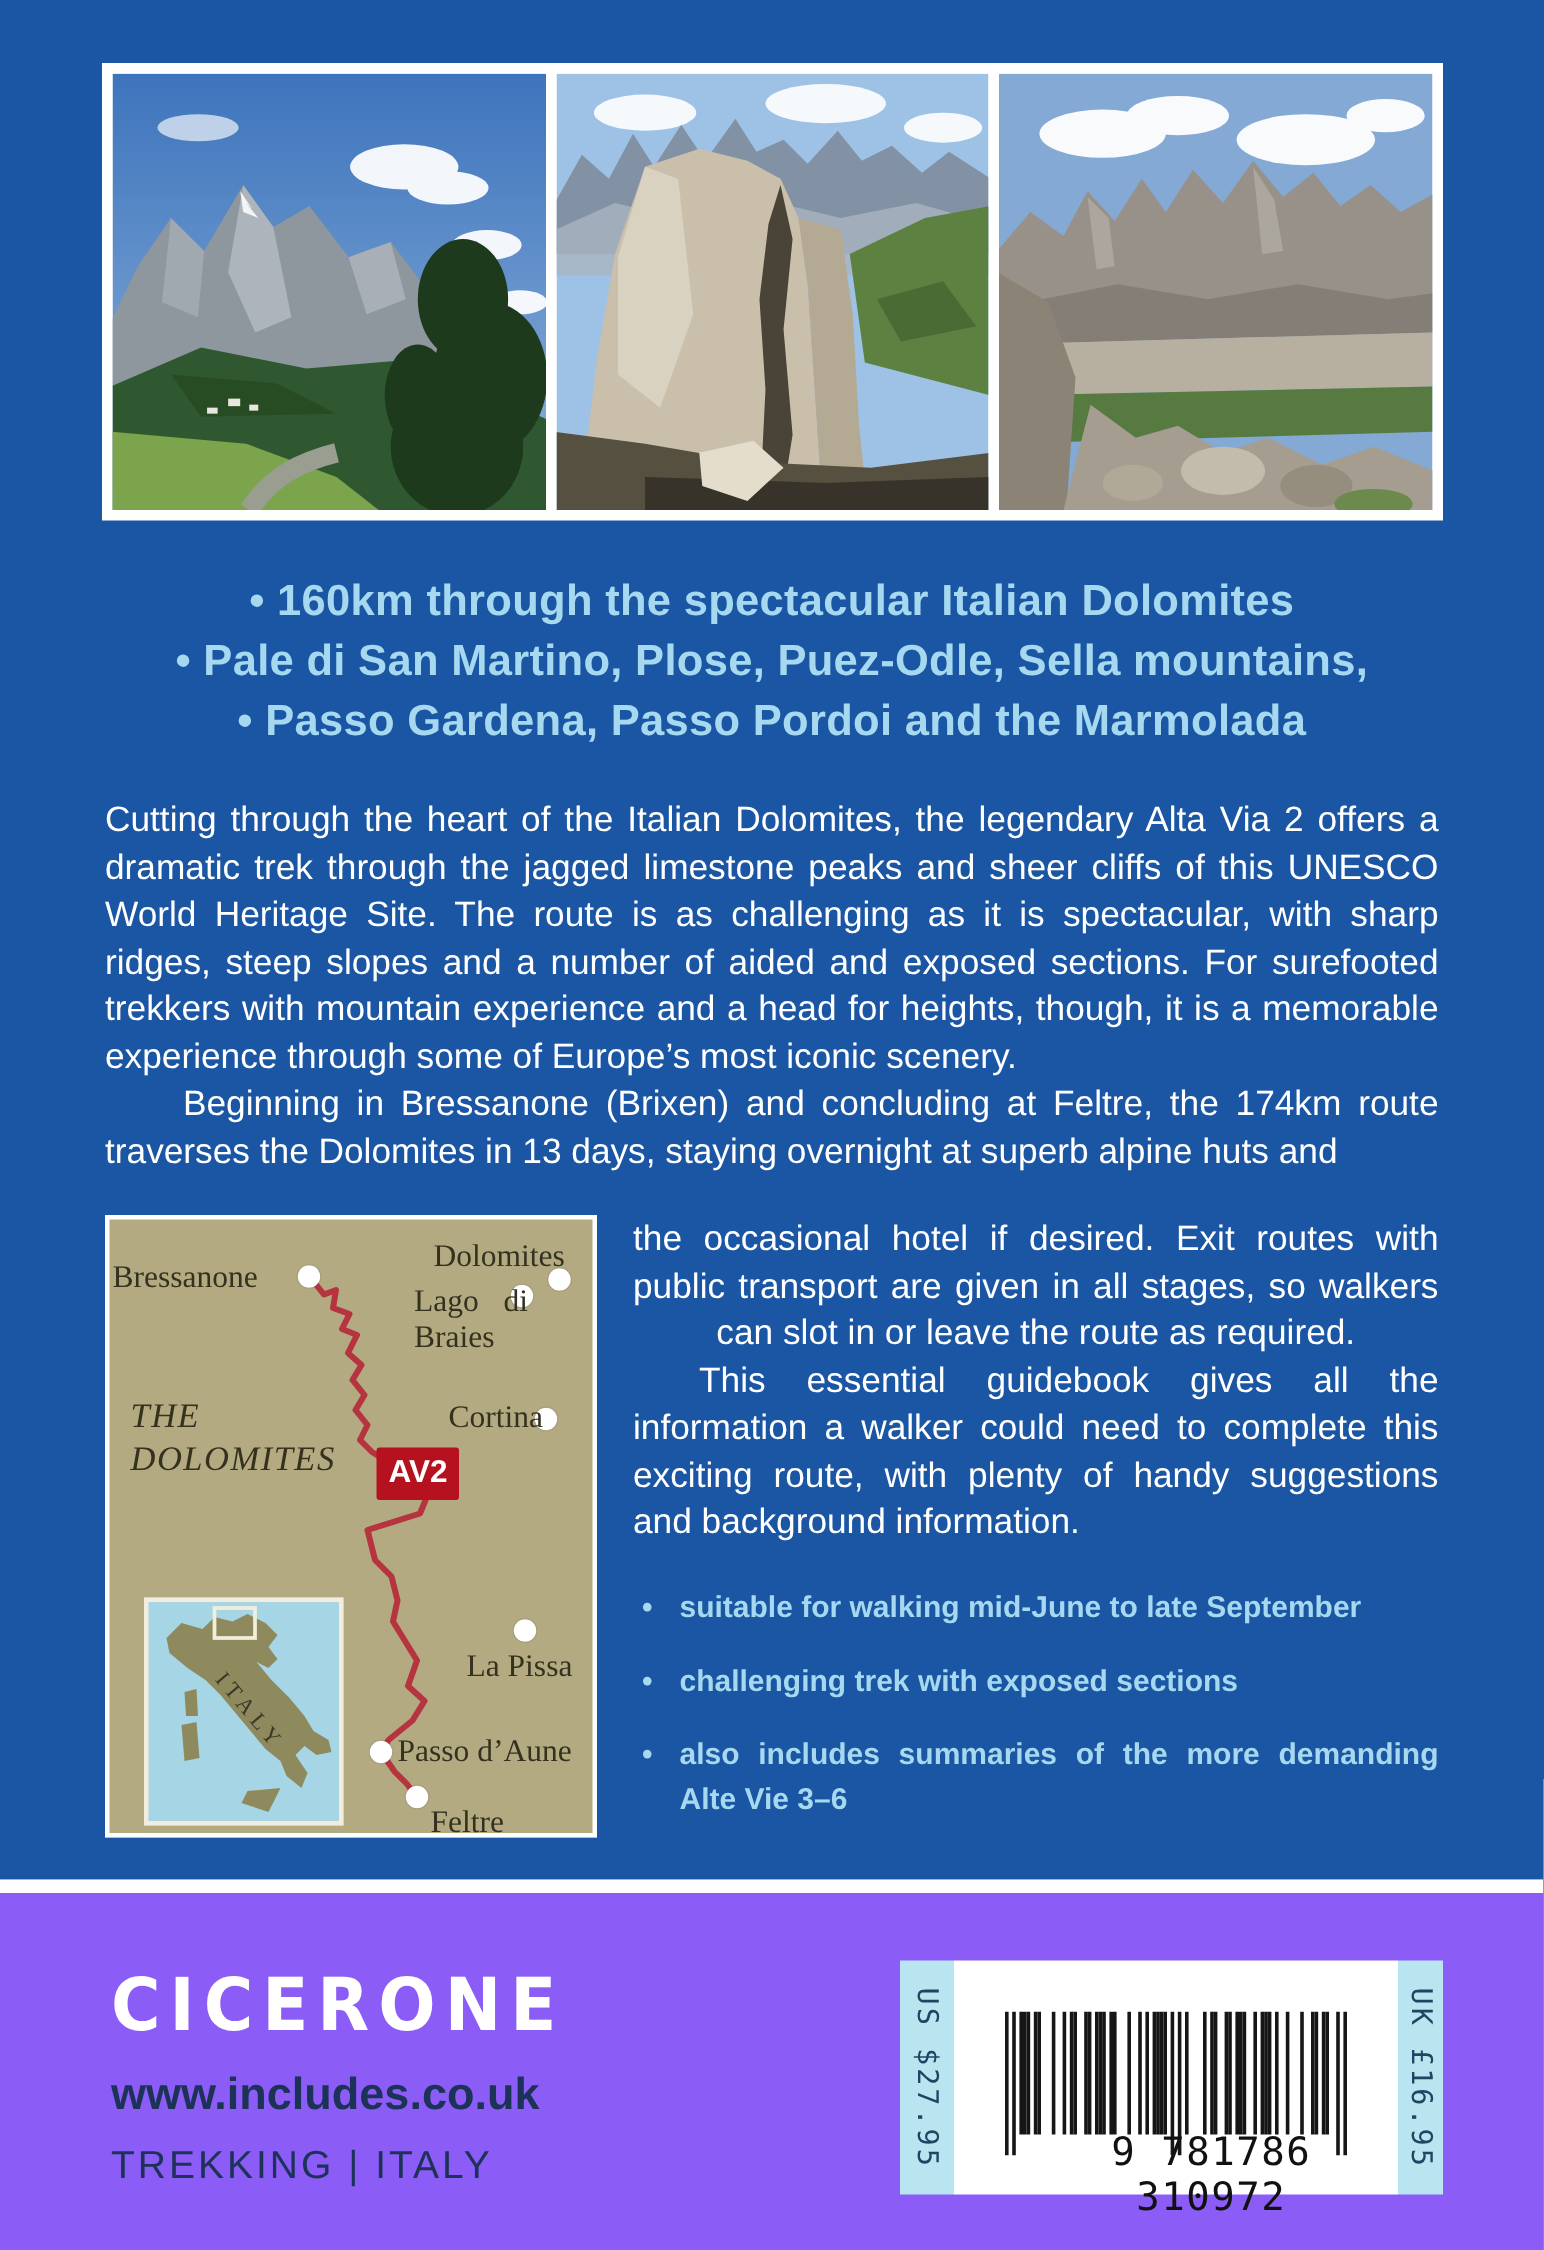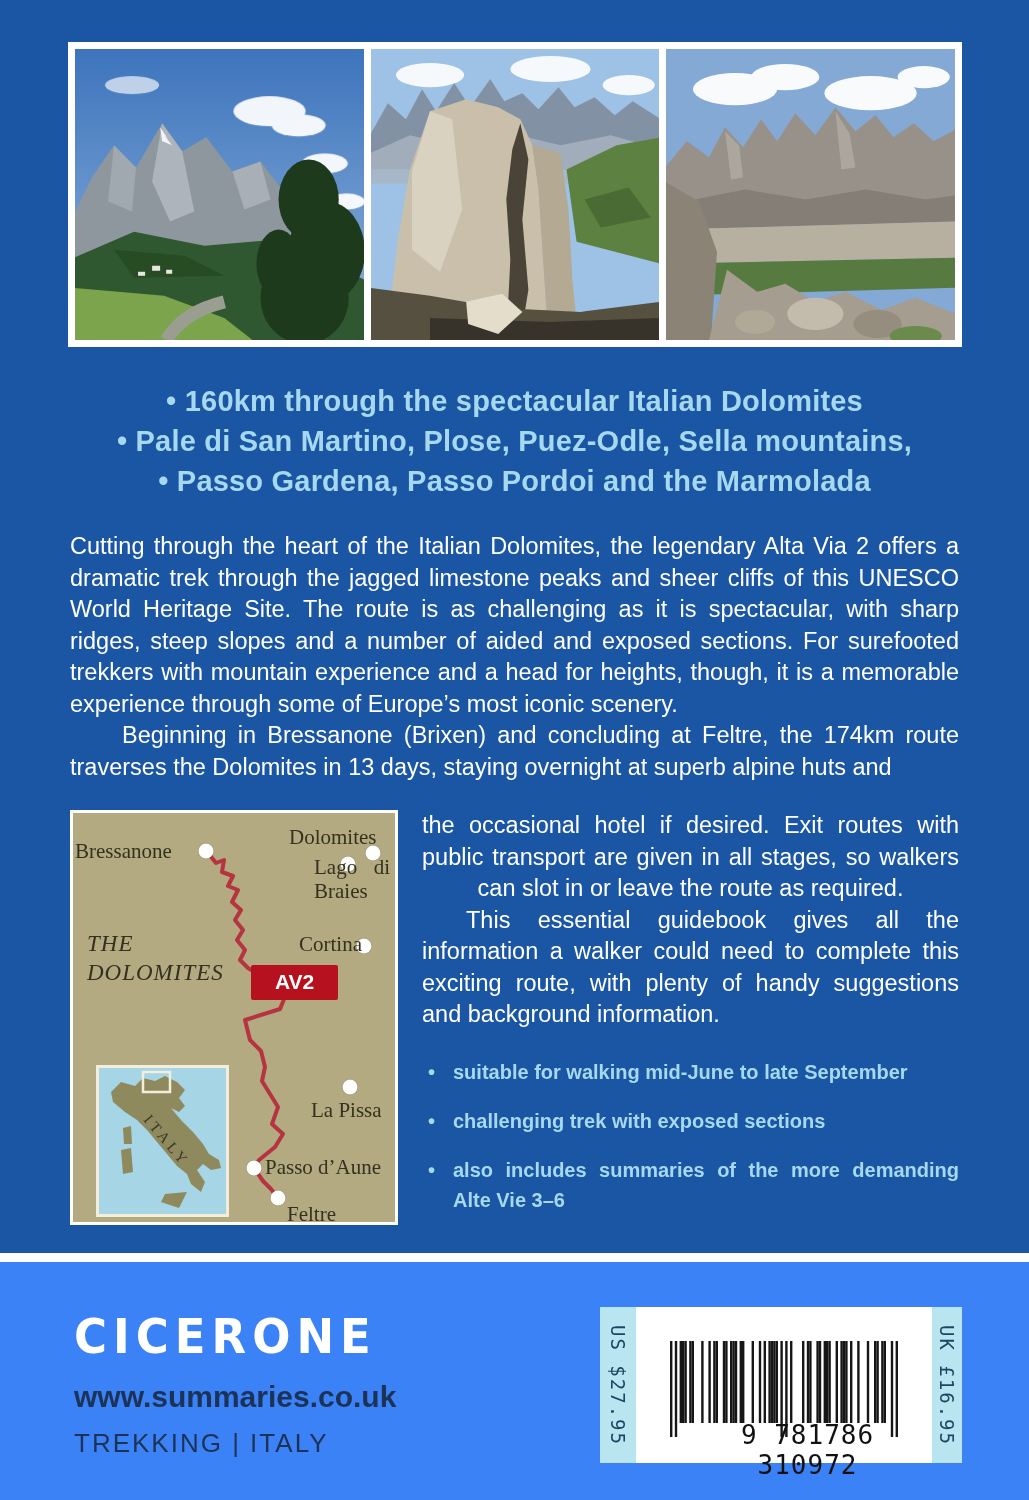--- a/index.html
+++ b/index.html
@@ -30,40 +30,40 @@
   .features li::before{content:"\2022";position:absolute;left:6px;}
   
   .map{position:relative;flex:0 0 328px;width:328px;height:415px;background:#b3aa81;
        border:3px solid #ffffff;box-sizing:border-box;}
   .map-route{position:absolute;left:0;top:0;}
   .place{position:absolute;color:#34321f;font-family:"Liberation Serif",serif;font-size:21px;
          line-height:24px;white-space:nowrap;}
   .place.wrap{white-space:normal;}
   .pl-bressanone{left:2px;top:26px;width:122px;}
   .pl-villabassa{left:216px;top:12px;}
-  .pl-lago{left:203px;top:42px;width:76px;margin-left:38px;}
+  .pl-lago{left:203px;top:42px;width:76px;}
   .pl-cortina{left:226px;top:119px;}
   .pl-lapissa{left:238px;top:285px;}
   .pl-croce{left:192px;top:342px;}
   .pl-feltre{left:214px;top:389px;}
   .region-label{position:absolute;left:14px;top:116px;width:160px;
                 color:#34321f;font-family:"Liberation Serif",serif;font-style:italic;
                 font-size:23px;line-height:29px;letter-spacing:1px;}
   .dot{position:absolute;width:15px;height:15px;border-radius:50%;background:#fff;
        transform:translate(-50%,-50%);box-shadow:0 0 1px rgba(0,0,0,.4);}
   .d-bressanone{left:133px;top:38px;} .d-villabassa{left:300px;top:40px;}
   .d-lago{left:275px;top:51px;} .d-cortina{left:291px;top:133px;}
   .d-lapissa{left:277px;top:274px;} .d-croce{left:181px;top:355px;} .d-feltre{left:205px;top:385px;}
   .route-badge{position:absolute;left:178px;top:152px;background:#b6111e;color:#fff;
-               font-weight:bold;font-size:21px;padding:1px 24px 2px;border-radius:2px;}
+               font-weight:bold;font-size:21px;padding:1px 8px 2px;border-radius:2px;}
   .inset{position:absolute;left:23px;top:252px;width:133px;height:152px;background:#a6d5e5;
          border:3px solid #f2eedb;box-sizing:border-box;}
   .inset svg{width:100%;height:100%;display:block;}
   
-  .footer-band{position:absolute;left:0;top:1253px;width:100%;height:247px;background:#3b82f6;
+  .footer-band{position:absolute;left:0;top:1253px;width:100%;height:247px;background:#8b5cf6;
                border-top:9px solid #ffffff;box-sizing:border-box;}
   .brand-logo{position:absolute;left:74px;top:48px;color:#ffffff;font-family:"DejaVu Sans",sans-serif;
               font-weight:bold;font-size:45px;letter-spacing:6px;transform:scaleY(1.08);}
   .brand-site{position:absolute;left:74px;top:118px;color:#1c3257;font-weight:bold;font-size:30px;}
   .brand-cat{position:absolute;left:74px;top:166px;color:#1c3257;font-size:26px;letter-spacing:2px;}
   
   .barcode{position:absolute;left:600px;top:45px;width:362px;height:156px;display:flex;}
   .price-panel{width:36px;background:#b9e5f0;display:flex;align-items:center;justify-content:center;}
   .price-panel.right{width:30px;}
   .price{writing-mode:vertical-rl;font-family:"DejaVu Sans Mono",monospace;font-size:19px;
@@ -216,21 +216,21 @@
           <li>suitable for walking mid-June to late September</li>
           <li>challenging trek with exposed sections</li>
           <li>also includes summaries of the more demanding Alte Vie 3–6</li>
         </ul>
       </div>
     </div>
   </div>
 
   <div class="footer-band">
     <div class="brand-logo">CICERONE</div>
-    <div class="brand-site">www.summaries.co.uk</div>
+    <div class="brand-site">www.includes.co.uk</div>
     <div class="brand-cat">TREKKING | ITALY</div>
     <div class="barcode">
       <div class="price-panel">
         <span class="price">US $27.95</span>
       </div>
       <div class="bc-white">
         <svg id="ean-bars" class="bc-bars" width="228" height="96">
             <rect x="0.0" y="0" width="2.4" height="96"></rect>
             <rect x="4.8" y="0" width="2.4" height="96"></rect>
             <rect x="9.6" y="0" width="2.4" height="82"></rect>

